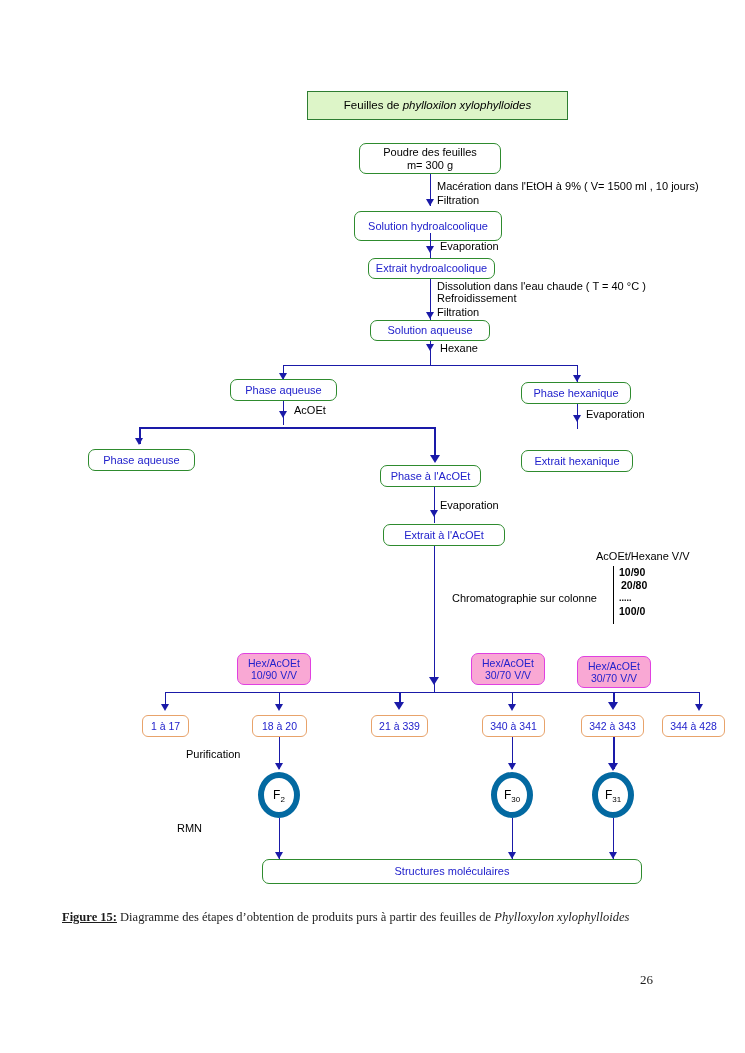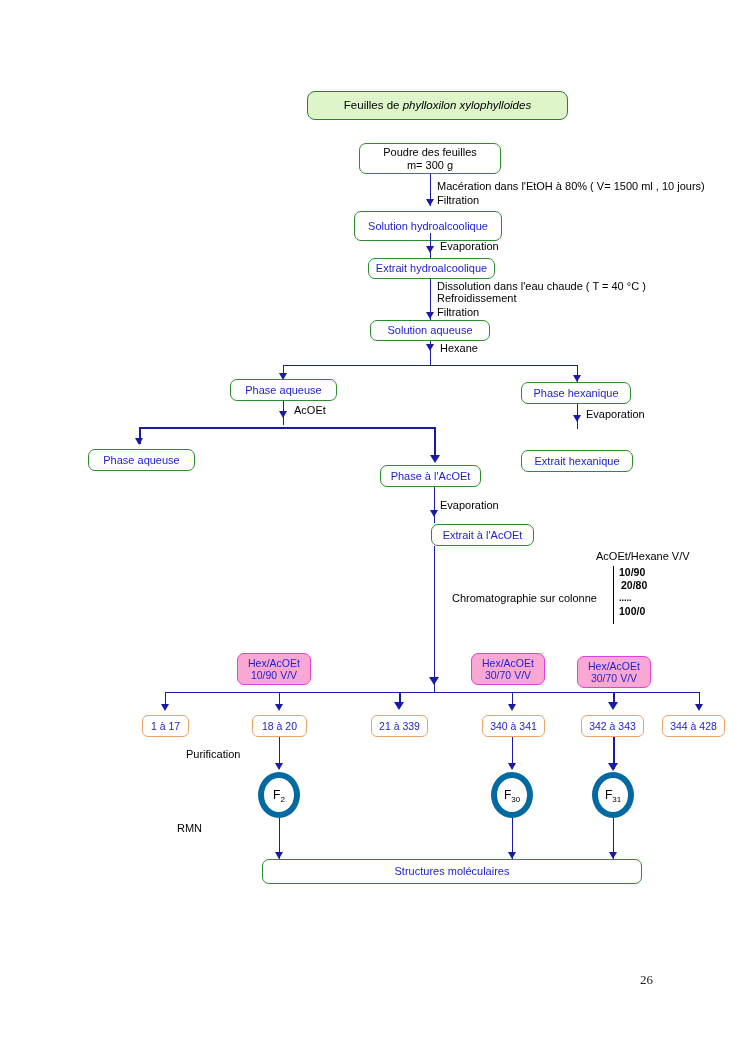--- a/index.html
+++ b/index.html
@@ -34,21 +34,21 @@
   }
   .box-green {
     border: 1px solid #2e8b2e;
     border-radius: 7px;
     background: #ffffff;
     color: #2222cc;
     font-size: 11px;
   }
   .box-green-fill {
     border: 1px solid #2e7d32;
-    border-radius: 8px;
+    border-radius: 0px;
     background: #ddf5c8;
     color: #000000;
     font-size: 11.5px;
   }
   .box-green-black {
     border: 1px solid #2e8b2e;
     border-radius: 7px;
     background: #ffffff;
     color: #000000;
     font-size: 11px;
@@ -168,21 +168,21 @@
     </span>
   </div>
 
   <div class="box box-green-black" style="left:359px; top:143px; width:142px; height:31px; flex-direction:column;">
     <span class="two-line">Poudre des feuilles</span>
     <span class="two-line">m= 300 g</span>
   </div>
 
   <div class="vline" style="left:430px; top:174px; height:32px;"></div>
   <div class="arrow" style="left:426px; top:199px;"></div>
-  <div class="lbl" style="left:437px; top:180px;">Macération dans l'EtOH à 80% ( V= 1500 ml , 10 jours)</div>
+  <div class="lbl" style="left:437px; top:180px;">Macération dans l'EtOH à 9% ( V= 1500 ml , 10 jours)</div>
   <div class="lbl" style="left:437px; top:194px;">Filtration</div>
 
   <div class="box box-green" style="left:354px; top:211px; width:148px; height:30px;">Solution hydroalcoolique</div>
 
   <div class="vline" style="left:430px; top:233px; height:25px;"></div>
   <div class="arrow" style="left:426px; top:246px;"></div>
   <div class="lbl" style="left:440px; top:240px;">Evaporation</div>
 
   <div class="box box-green" style="left:368px; top:258px; width:127px; height:21px;">Extrait hydroalcoolique</div>
 
@@ -225,21 +225,21 @@
   <div class="arrow-big" style="left:430px; top:455px;"></div>
 
   <div class="box box-green" style="left:88px; top:449px; width:107px; height:22px;">Phase aqueuse</div>
 
   <div class="box box-green" style="left:380px; top:465px; width:101px; height:22px;">Phase à l'AcOEt</div>
 
   <div class="vline" style="left:434px; top:487px; height:36px;"></div>
   <div class="arrow" style="left:430px; top:510px;"></div>
   <div class="lbl" style="left:440px; top:499px;">Evaporation</div>
 
-  <div class="box box-green" style="left:383px; top:524px; width:103px; height:22px;margin-left:48px;">Extrait à l'AcOEt</div>
+  <div class="box box-green" style="left:383px; top:524px; width:122px; height:22px;">Extrait à l'AcOEt</div>
 
   <div class="vline" style="left:434px; top:546px; height:146px;"></div>
   <div class="arrow-big" style="left:429px; top:677px;"></div>
 
   <div class="lbl" style="left:452px; top:592px;">Chromatographie sur colonne</div>
   <div class="lbl" style="left:596px; top:550px;">AcOEt/Hexane  V/V</div>
   <div class="bracket" style="left:613px; top:566px; height:58px;"></div>
   <div class="grad-list" style="left:619px; top:566px;">
     <div>10/90</div>
     <div style="padding-left:2px;">20/80</div>
@@ -313,16 +313,19 @@
   <div class="arrow" style="left:275px; top:852px;"></div>
 
   <div class="vline" style="left:512px; top:818px; height:42px;"></div>
   <div class="arrow" style="left:508px; top:852px;"></div>
 
   <div class="vline" style="left:613px; top:818px; height:42px;"></div>
   <div class="arrow" style="left:609px; top:852px;"></div>
 
   <div class="box box-green" style="left:262px; top:859px; width:380px; height:25px; border-width:1.4px;">Structures moléculaires</div>
 
+  <div class="caption" style="left:62px; top:908px; width:613px;">
+    <b>Figure 15:</b><span> Diagramme des étapes d’obtention de produits purs à partir des feuilles de </span><i>Phylloxylon xylophylloides</i>
+  </div>
 
   <div class="pageno" style="left:640px; top:972px;">26</div>
 
 </div>
 
 </body></html>

